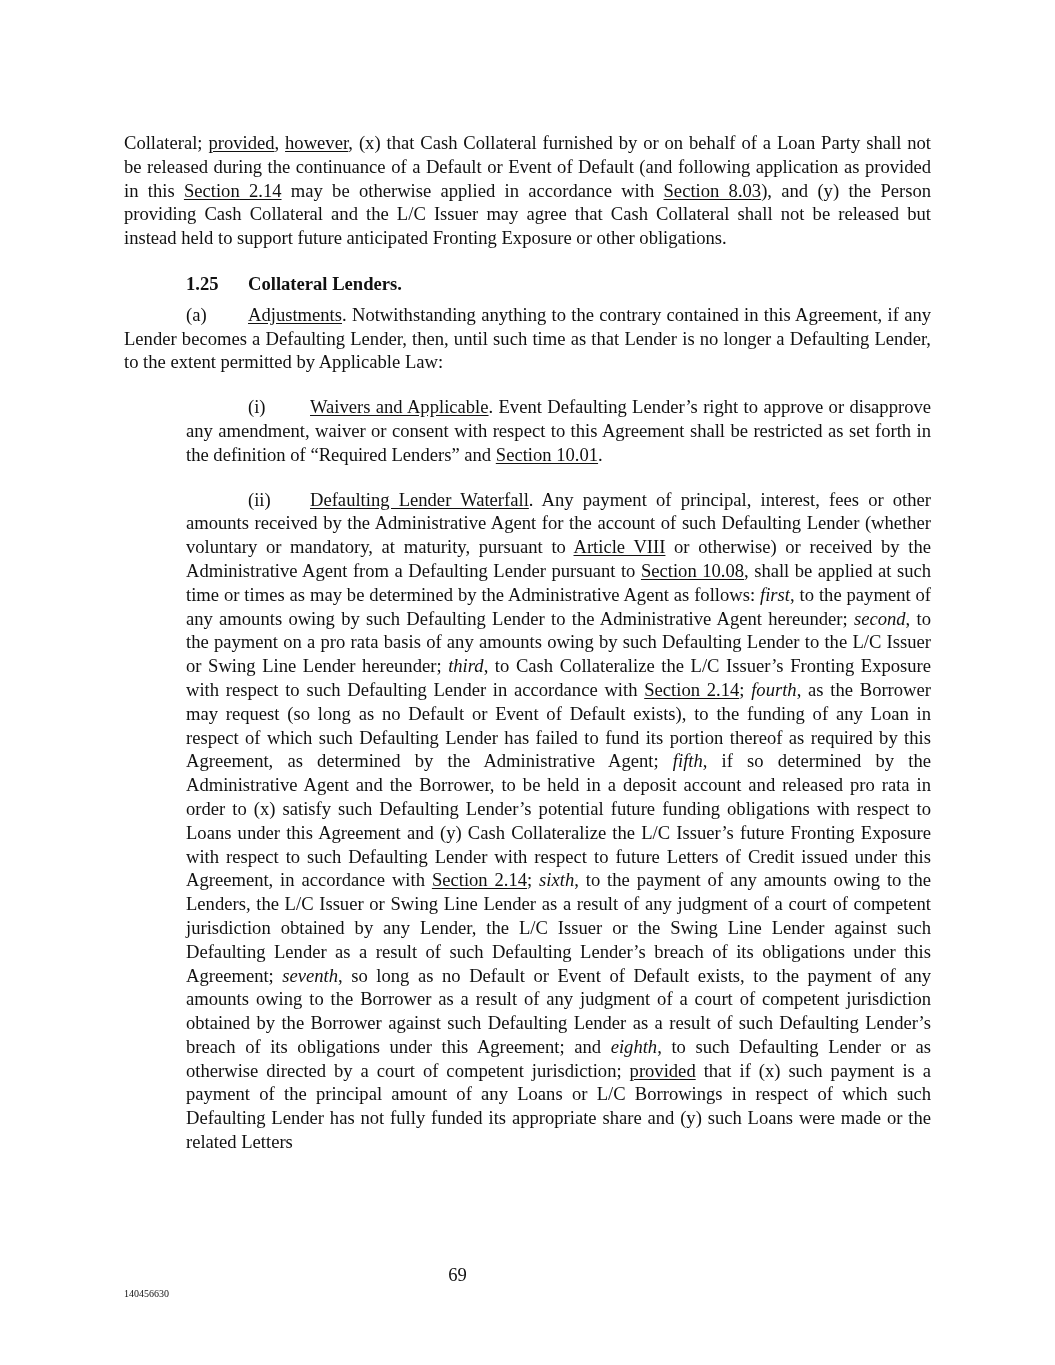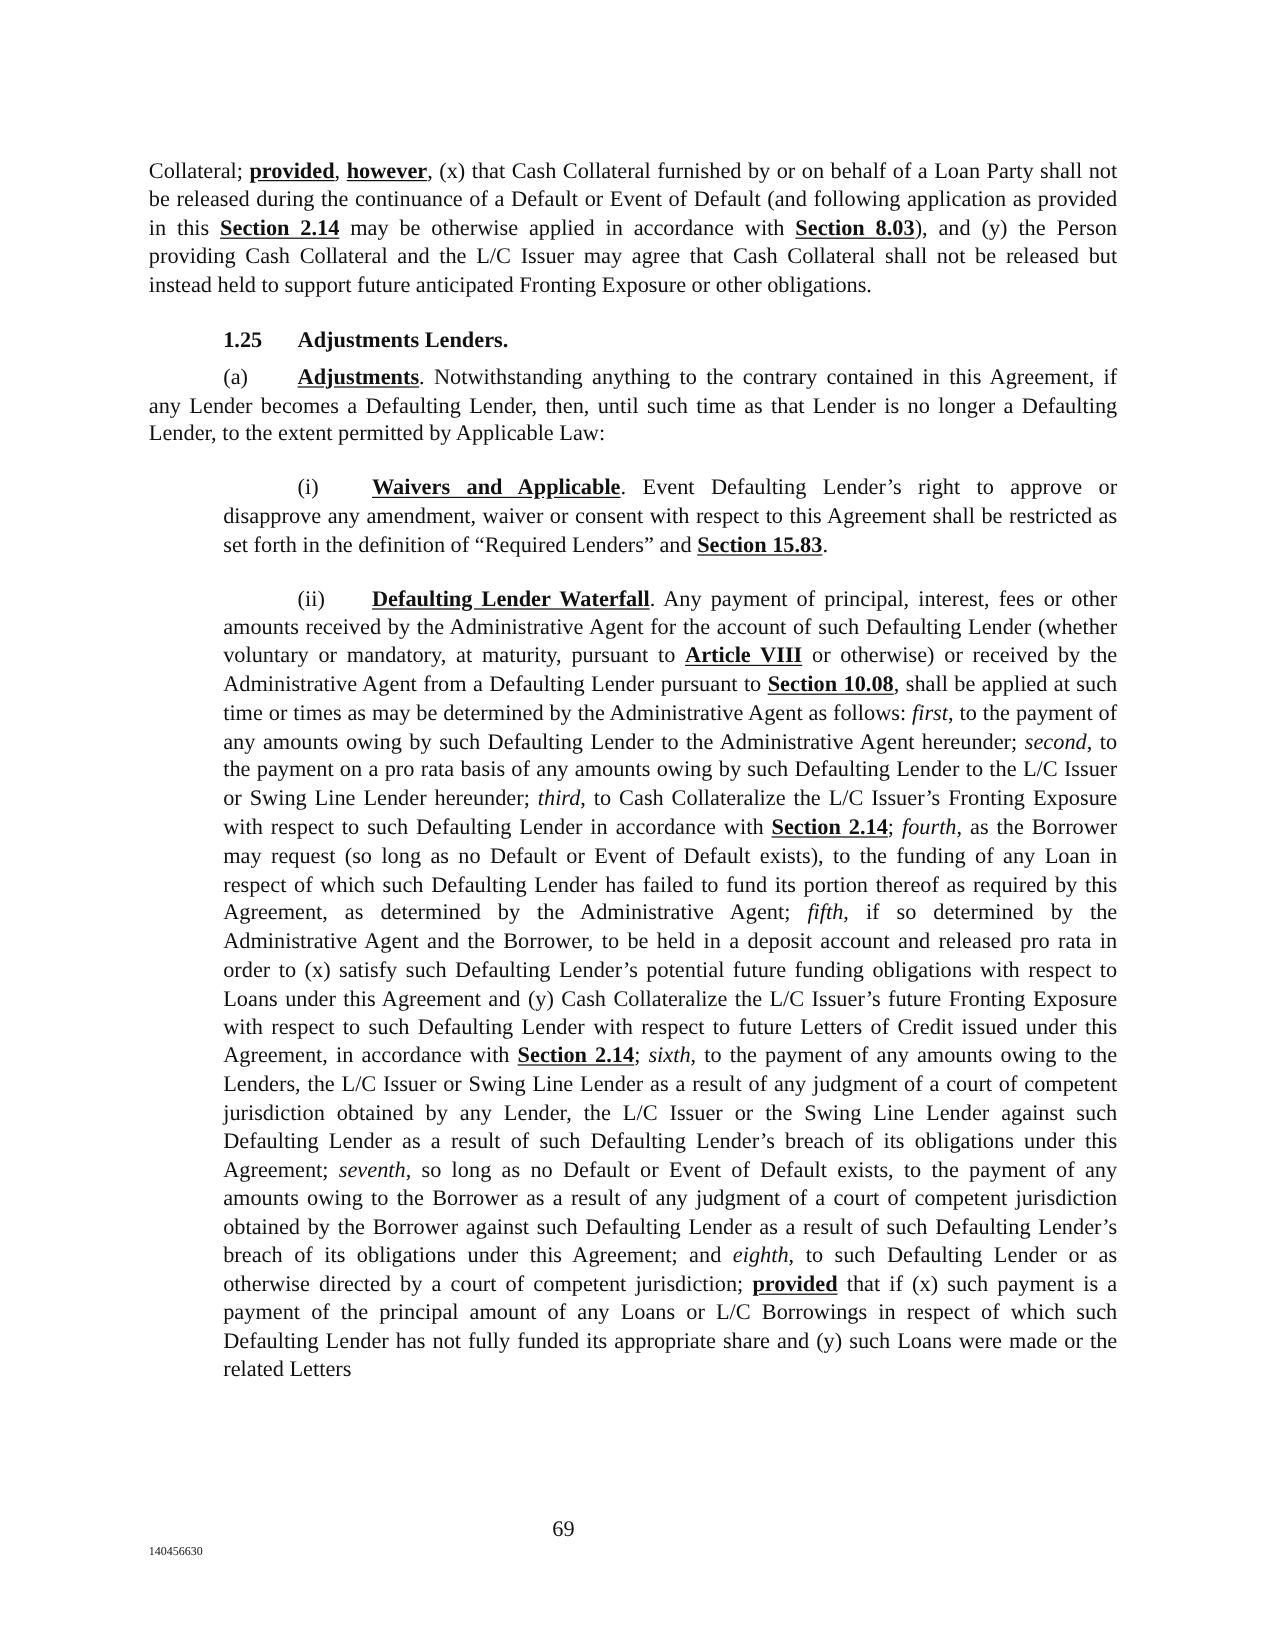--- a/index.html
+++ b/index.html
@@ -1,39 +1,39 @@
 <!DOCTYPE html>
 <html><head>
 <meta charset="utf-8">
 <style>
   html, body { margin:0; padding:0; background:#ffffff; }
   body { width:1055px; height:1365px; position:relative; overflow:hidden;
          font-family:"Liberation Serif", "DejaVu Serif", serif; color:#111; }
   .page { position:absolute; left:124px; top:131px; width:807px; }
   p { margin:0; font-size:18.6px; line-height:23.8px; text-align:justify; }
-  .u { text-decoration:underline; text-underline-offset:2px;font-weight:bold; }
+  .u { text-decoration:underline; text-underline-offset:2px; }
   .i { font-style:italic; }
   .para1 { }
   .heading { margin-top:22px; font-weight:bold; padding-left:62px; font-size:18.6px; line-height:23.8px; }
   .heading .num { display:inline-block; width:62px; }
   .pa { margin-top:7px; text-indent:62px; }
   .tab { display:inline-block; width:62px; text-indent:0; }
   .sub { margin-left:62px; margin-top:21px; text-indent:62px; }
-  .pagenum { position:absolute; top:1264px; left:16px; width:907px; text-align:center; font-size:18.6px; }
+  .pagenum { position:absolute; top:1264px; left:4px; width:907px; text-align:center; font-size:18.6px; }
   .docid { position:absolute; top:1288px; left:124px; font-size:10px; }
 </style>
 </head>
 <body>
 
 <div class="page">
   <p class="para1"><span>Collateral; </span><span class="u">provided</span><span>, </span><span class="u">however</span><span>, (x) that Cash Collateral furnished by or on behalf of a Loan Party shall not be released during the continuance of a Default or Event of Default (and following application as provided in this </span><span class="u">Section 2.14</span><span> may be otherwise applied in accordance with </span><span class="u">Section 8.03</span><span>), and (y) the Person providing Cash Collateral and the L/C Issuer may agree that Cash Collateral shall not be released but instead held to support future anticipated Fronting Exposure or other obligations.</span></p>
 
-  <p class="heading"><span class="num">1.25</span><span>Adjustments Lenders.</span></p>
+  <p class="heading"><span class="num">1.25</span><span>Collateral Lenders.</span></p>
 
   <p class="pa"><span class="tab">(a)</span><span><span class="u">Adjustments</span><span>.  Notwithstanding anything to the contrary contained in this Agreement, if any Lender becomes a Defaulting Lender, then, until such time as that Lender is no longer a Defaulting Lender, to the extent permitted by Applicable Law:</span></span></p>
 
-  <p class="sub"><span class="tab">(i)</span><span><span class="u">Waivers and Applicable</span><span>.  Event Defaulting Lender’s right to approve or disapprove any amendment, waiver or consent with respect to this Agreement shall be restricted as set forth in the definition of “Required Lenders” and </span><span class="u">Section 15.83</span><span>.</span></span></p>
+  <p class="sub"><span class="tab">(i)</span><span><span class="u">Waivers and Applicable</span><span>.  Event Defaulting Lender’s right to approve or disapprove any amendment, waiver or consent with respect to this Agreement shall be restricted as set forth in the definition of “Required Lenders” and </span><span class="u">Section 10.01</span><span>.</span></span></p>
 
   <p class="sub"><span class="tab">(ii)</span><span><span class="u">Defaulting Lender Waterfall</span><span>.  Any payment of principal, interest, fees or other amounts received by the Administrative Agent for the account of such Defaulting Lender (whether voluntary or mandatory, at maturity, pursuant to </span><span class="u">Article VIII</span><span> or otherwise) or received by the Administrative Agent from a Defaulting Lender pursuant to </span><span class="u">Section 10.08</span><span>, shall be applied at such time or times as may be determined by the Administrative Agent as follows: </span><span class="i">first</span><span>, to the payment of any amounts owing by such Defaulting Lender to the Administrative Agent hereunder; </span><span class="i">second</span><span>, to the payment on a pro rata basis of any amounts owing by such Defaulting Lender to the L/C Issuer or Swing Line Lender hereunder; </span><span class="i">third</span><span>, to Cash Collateralize the L/C Issuer’s Fronting Exposure with respect to such Defaulting Lender in accordance with </span><span class="u">Section 2.14</span><span>; </span><span class="i">fourth</span><span>, as the Borrower may request (so long as no Default or Event of Default exists), to the funding of any Loan in respect of which such Defaulting Lender has failed to fund its portion thereof as required by this Agreement, as determined by the Administrative Agent; </span><span class="i">fifth</span><span>, if so determined by the Administrative Agent and the Borrower, to be held in a deposit account and released pro rata in order to (x) satisfy such Defaulting Lender’s potential future funding obligations with respect to Loans under this Agreement and (y) Cash Collateralize the L/C Issuer’s future Fronting Exposure with respect to such Defaulting Lender with respect to future Letters of Credit issued under this Agreement, in accordance with </span><span class="u">Section 2.14</span><span>; </span><span class="i">sixth</span><span>, to the payment of any amounts owing to the Lenders, the L/C Issuer or Swing Line Lender as a result of any judgment of a court of competent jurisdiction obtained by any Lender, the L/C Issuer or the Swing Line Lender against such Defaulting Lender as a result of such Defaulting Lender’s breach of its obligations under this Agreement; </span><span class="i">seventh</span><span>, so long as no Default or Event of Default exists, to the payment of any amounts owing to the Borrower as a result of any judgment of a court of competent jurisdiction obtained by the Borrower against such Defaulting Lender as a result of such Defaulting Lender’s breach of its obligations under this Agreement; and </span><span class="i">eighth</span><span>, to such Defaulting Lender or as otherwise directed by a court of competent jurisdiction; </span><span class="u">provided</span><span> that if (x) such payment is a payment of the principal amount of any Loans or L/C Borrowings in respect of which such Defaulting Lender has not fully funded its appropriate share and (y) such Loans were made or the related Letters</span></span></p>
 </div>
 
 <div class="pagenum">69</div>
 <div class="docid">140456630</div>
 
 </body></html>

